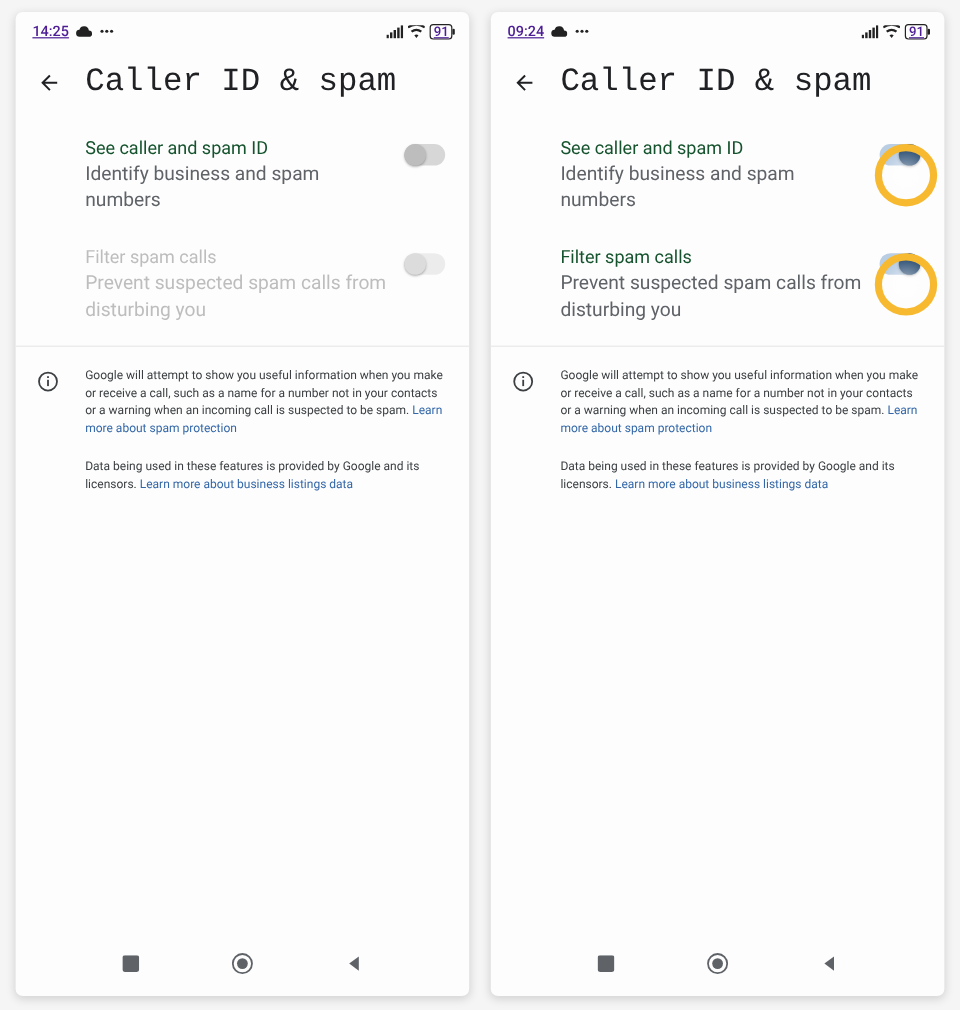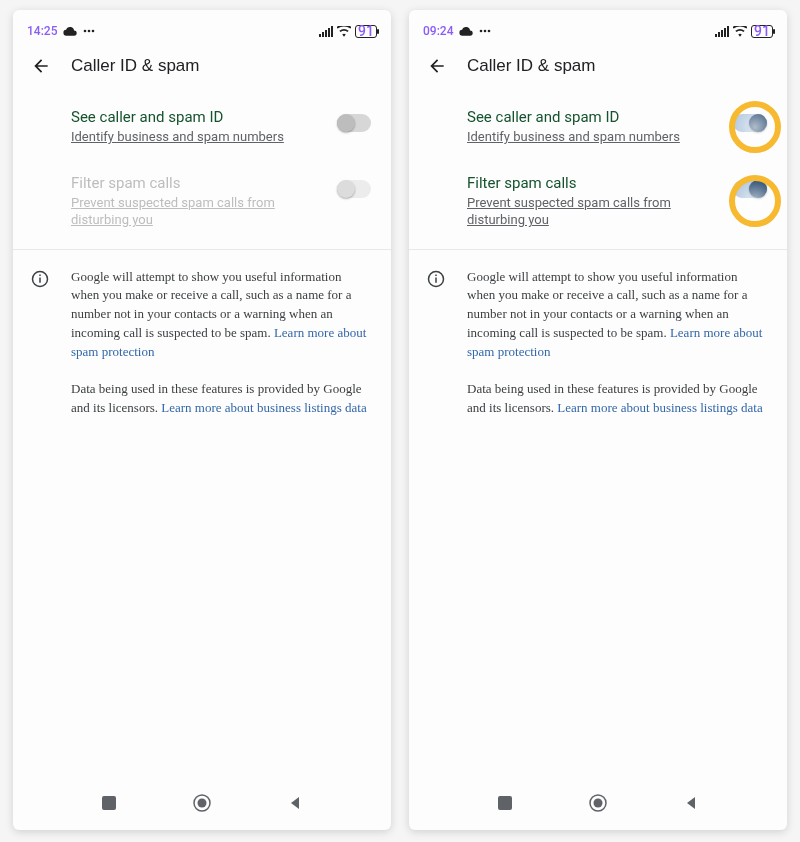--- a/index.html
+++ b/index.html
@@ -20,53 +20,54 @@
     border-radius: 6px;
     box-shadow: 0 2px 8px rgba(0,0,0,0.15);
     position: relative;
     display: flex;
     flex-direction: column;
     overflow: hidden;
   }
   .statusbar {
     height: 28px;
     display: flex;
-    align-items: flex-end;
+    align-items: center;
     justify-content: space-between;
     padding: 4px 14px 0 14px;
     font-size: 12px;
     font-weight: 500;
-    color: #8b5cf6;
+    color: #4c1d95;
+    text-decoration: underline;
   }
   .statusbar .left { display: flex; align-items: center; gap: 6px; }
   .statusbar .right { display: flex; align-items: center; gap: 4px; }
   .cloud-icon, .dots-icon { display:inline-flex; }
   .appbar {
     display: flex;
     align-items: center;
     padding: 16px 16px 8px 16px;
   }
   .back-arrow { width: 24px; height: 24px; display:flex; align-items:center; justify-content:center; cursor:pointer; }
   .appbar-title {
-    font-size: 17px;
+    font-size: 27px;
     font-weight: 400;
     color: #202124;
     margin-left: 18px;
-    font-family: Liberation Sans, sans-serif;
+    font-family: Liberation Mono, monospace;
   }
   .settings-list { padding: 8px 0 6px 0; }
   .setting-row {
     display: flex;
     align-items: flex-start;
     padding: 14px 20px 14px 58px;
     position: relative;
   }
   .setting-text { flex: 1; padding-right: 14px; }
   .setting-title { font-size: 15px; color: #14532d; margin-bottom: 2px; }
-  .setting-sub { font-size: 13px; color: #5f6368; line-height: 1.35; text-decoration: underline; }
+  .setting-sub { font-size: 16px; color: #5f6368; line-height: 1.35; }
   .setting-row.disabled .setting-title,
   .setting-row.disabled .setting-sub { color: #bdbdbd; }
   .toggle {
     width: 34px; height: 18px;
     border-radius: 10px;
     position: relative;
     flex-shrink: 0;
     margin-top: 6px;
   }
   .toggle .track {
@@ -96,36 +97,36 @@
     transform: translateY(-50%);
     pointer-events:none;
     background: radial-gradient(circle, rgba(255,255,255,0.6) 0%, rgba(255,255,255,0) 70%);
   }
   .divider { height: 1px; background: #e8e8e8; margin: 0; }
   .info-section {
     display:flex;
     padding: 18px 20px 0 18px;
   }
   .info-icon { width:22px; flex-shrink:0; margin-top:2px; }
-  .info-body { flex:1; padding-left: 18px; font-size: 13px; color: #3c4043; line-height: 1.45; font-family: Liberation Serif, serif; }
+  .info-body { flex:1; padding-left: 18px; font-size: 10px; color: #3c4043; line-height: 1.45; }
   .info-body p { margin-bottom: 18px; }
   .info-body a { color: #3367a8; text-decoration: none; }
   .navbar {
     position:absolute;
     bottom: 0; left:0; right:0;
     height: 48px;
     display:flex;
     align-items:center;
     justify-content: space-around;
     padding: 0 50px 6px 50px;
   }
   .nav-btn { width: 20px; height:20px; display:flex; align-items:center; justify-content:center; cursor:pointer; }
   .batt-box {
     border: 1.2px solid #222; border-radius: 3px;
-    font-size: 14px; padding: 0 2px; line-height: 11px;
+    font-size: 11px; padding: 0 2px; line-height: 11px;
     position:relative;
   }
   .batt-box::after{
     content:""; position:absolute; right:-3px; top:3px; width:2px; height:5px; background:#222; border-radius:1px;
   }
   svg { display:block; }
 </style>
 </head>
 <body>
 

